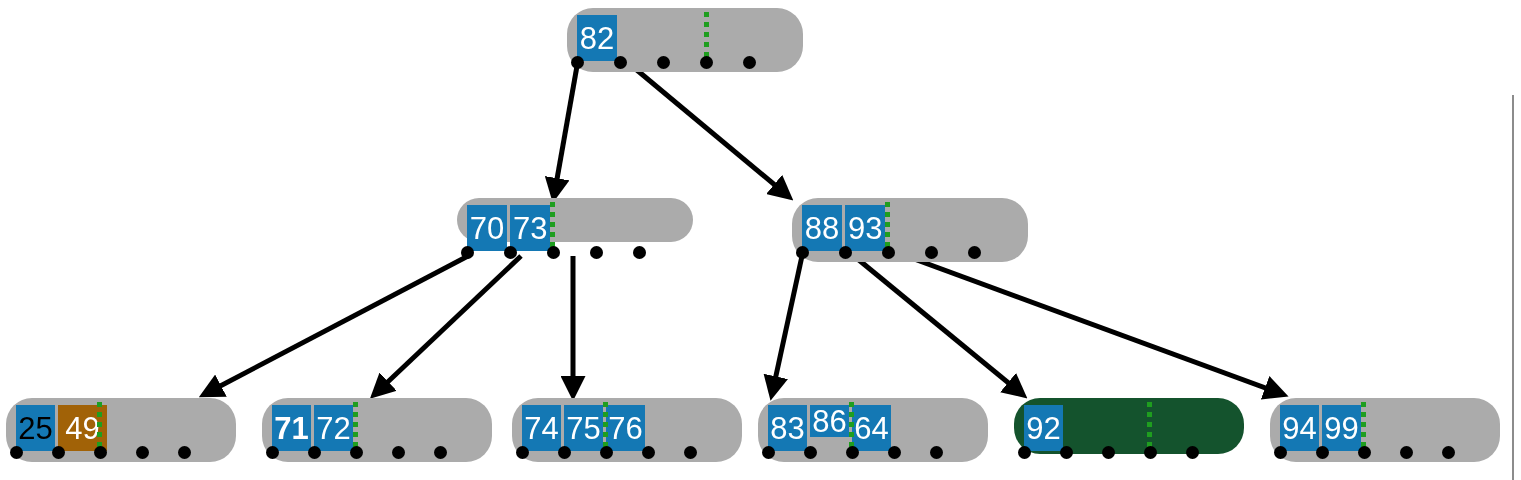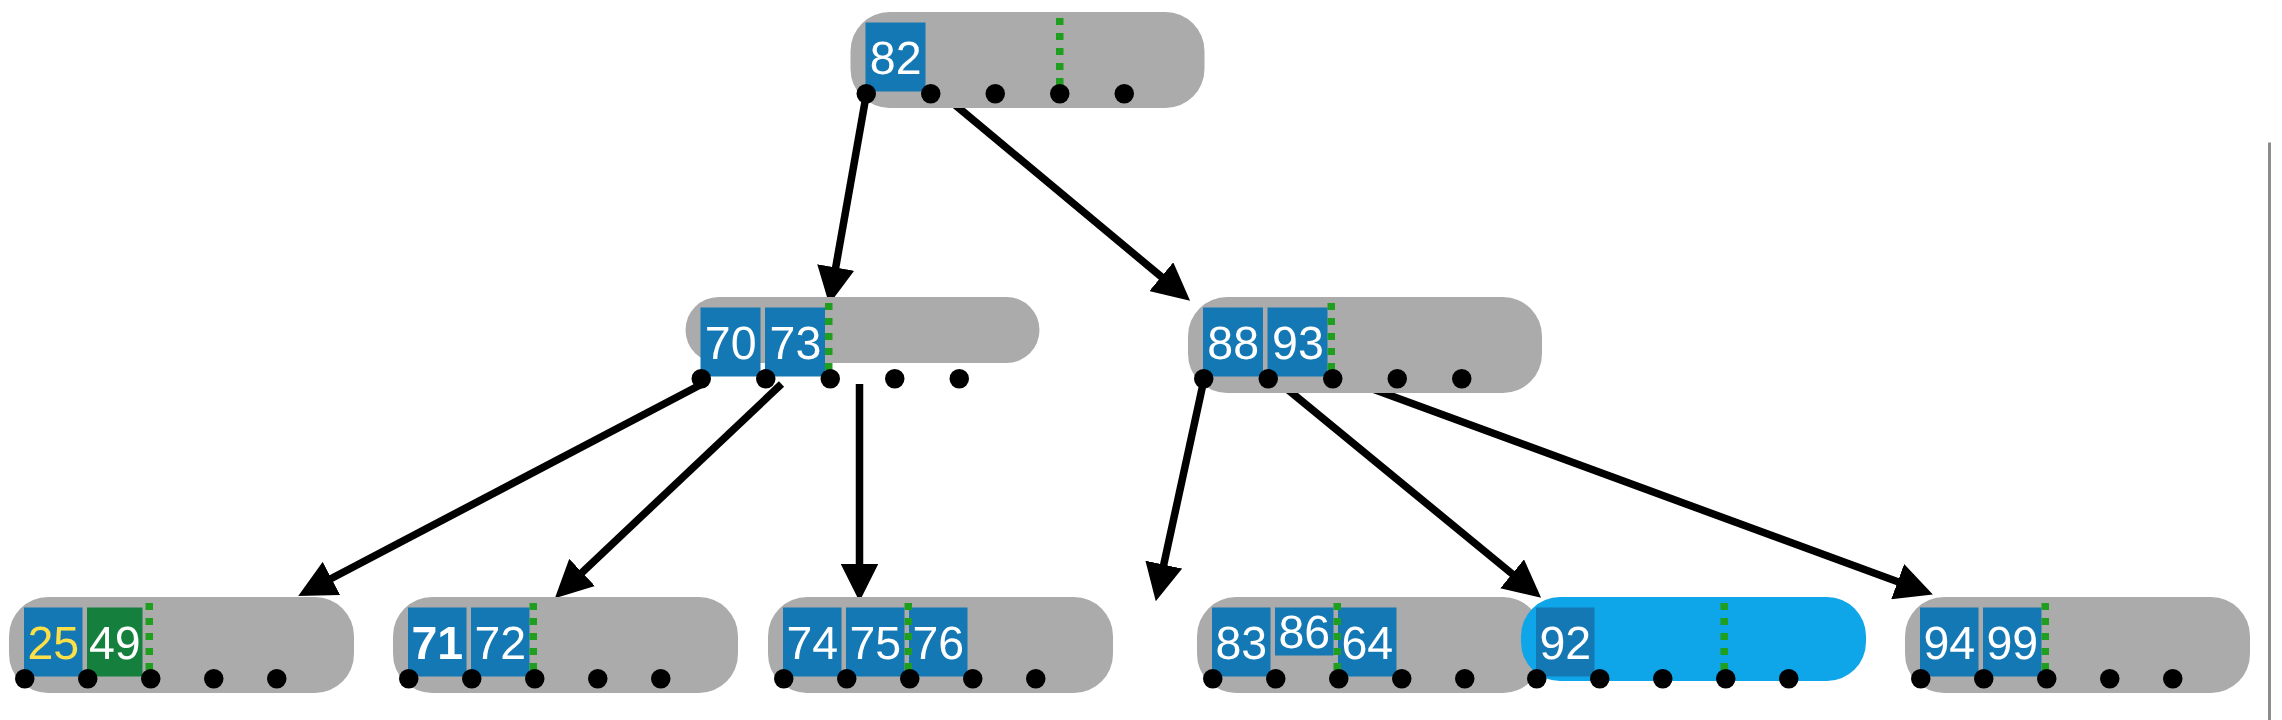--- a/index.html
+++ b/index.html
@@ -111,22 +111,22 @@
         <div class="slot" style="left: 10px; top: 7px; width: 40.2px; height: 46px; background: rgb(20, 120, 180); color: rgb(255, 255, 255); font-size: 31px;">88</div>
         <div class="slot" style="left: 53.2px; top: 7px; width: 40.2px; height: 46px; background: rgb(20, 120, 180); color: rgb(255, 255, 255); font-size: 31px;">93</div>
         <div class="sep" style="left: 93.4px; top: 4px; height: 52px;"></div>
         <div class="ptr-dot" style="width: 13px; height: 13px; left: 3.5px; top: 48px; background: rgb(0, 0, 0);"></div>
         <div class="ptr-dot" style="width: 13px; height: 13px; left: 46.7px; top: 48px; background: rgb(0, 0, 0);"></div>
         <div class="ptr-dot" style="width: 13px; height: 13px; left: 89.9px; top: 48px; background: rgb(0, 0, 0);"></div>
         <div class="ptr-dot" style="width: 13px; height: 13px; left: 133.1px; top: 48px; background: rgb(0, 0, 0);"></div>
         <div class="ptr-dot" style="width: 13px; height: 13px; left: 176.3px; top: 48px; background: rgb(0, 0, 0);"></div>
       </div>
       <div class="node" style="left: 6px; top: 398px; width: 230px; height: 64px; background: rgb(171, 171, 171);">
-        <div class="slot" style="left: 10px; top: 7px; width: 39px; height: 46px; background: rgb(20, 120, 180); color: #fde047; font-size: 31px;">25</div>
-        <div class="slot" style="left: 52px; top: 7px; width: 37px; height: 46px; background: #15803d; color: rgb(255, 255, 255); font-size: 31px;">49</div>
+        <div class="slot" style="left: 10px; top: 7px; width: 39px; height: 46px; background: rgb(20, 120, 180); color: #000000; font-size: 31px;">25</div>
+        <div class="slot" style="left: 52px; top: 7px; width: 49px; height: 46px; background: #a16207; color: rgb(255, 255, 255); font-size: 31px;">49</div>
         <div class="sep" style="left: 91px; top: 4px; height: 52px;"></div>
         <div class="ptr-dot" style="width: 13px; height: 13px; left: 3.5px; top: 48px; background: rgb(0, 0, 0);"></div>
         <div class="ptr-dot" style="width: 13px; height: 13px; left: 45.5px; top: 48px; background: rgb(0, 0, 0);"></div>
         <div class="ptr-dot" style="width: 13px; height: 13px; left: 87.5px; top: 48px; background: rgb(0, 0, 0);"></div>
         <div class="ptr-dot" style="width: 13px; height: 13px; left: 129.5px; top: 48px; background: rgb(0, 0, 0);"></div>
         <div class="ptr-dot" style="width: 13px; height: 13px; left: 171.5px; top: 48px; background: rgb(0, 0, 0);"></div>
       </div>
       <div class="node" style="left: 262px; top: 398px; width: 230px; height: 64px; background: rgb(171, 171, 171);">
         <div class="slot" style="left: 10px; top: 7px; width: 39px; height: 46px; background: rgb(20, 120, 180); color: rgb(255, 255, 255); font-size: 31px; font-weight: bold;">71</div>
         <div class="slot" style="left: 52px; top: 7px; width: 39px; height: 46px; background: rgb(20, 120, 180); color: rgb(255, 255, 255); font-size: 31px;">72</div>
@@ -141,32 +141,32 @@
         <div class="slot" style="left: 10px; top: 7px; width: 39px; height: 46px; background: rgb(20, 120, 180); color: rgb(255, 255, 255); font-size: 31px;">74</div>
         <div class="slot" style="left: 52px; top: 7px; width: 39px; height: 46px; background: rgb(20, 120, 180); color: rgb(255, 255, 255); font-size: 31px;">75</div>
         <div class="slot" style="left: 94px; top: 7px; width: 39px; height: 46px; background: rgb(20, 120, 180); color: rgb(255, 255, 255); font-size: 31px;">76</div>
         <div class="sep" style="left: 91px; top: 4px; height: 52px;"></div>
         <div class="ptr-dot" style="width: 13px; height: 13px; left: 3.5px; top: 48px; background: rgb(0, 0, 0);"></div>
         <div class="ptr-dot" style="width: 13px; height: 13px; left: 45.5px; top: 48px; background: rgb(0, 0, 0);"></div>
         <div class="ptr-dot" style="width: 13px; height: 13px; left: 87.5px; top: 48px; background: rgb(0, 0, 0);"></div>
         <div class="ptr-dot" style="width: 13px; height: 13px; left: 129.5px; top: 48px; background: rgb(0, 0, 0);"></div>
         <div class="ptr-dot" style="width: 13px; height: 13px; left: 171.5px; top: 48px; background: rgb(0, 0, 0);"></div>
       </div>
-      <div class="node" style="left: 758px; top: 398px; width: 230px; height: 64px; background: rgb(171, 171, 171); margin-left: 40px;">
+      <div class="node" style="left: 758px; top: 398px; width: 230px; height: 64px; background: rgb(171, 171, 171);">
         <div class="slot" style="left: 10px; top: 7px; width: 39px; height: 46px; background: rgb(20, 120, 180); color: rgb(255, 255, 255); font-size: 31px;">83</div>
         <div class="slot" style="left: 52px; top: 7px; width: 39px; height: 32px; background: rgb(20, 120, 180); color: rgb(255, 255, 255); font-size: 31px;">86</div>
         <div class="slot" style="left: 94px; top: 7px; width: 39px; height: 46px; background: rgb(20, 120, 180); color: rgb(255, 255, 255); font-size: 31px;">64</div>
         <div class="sep" style="left: 91px; top: 4px; height: 52px;"></div>
         <div class="ptr-dot" style="width: 13px; height: 13px; left: 3.5px; top: 48px; background: rgb(0, 0, 0);"></div>
         <div class="ptr-dot" style="width: 13px; height: 13px; left: 45.5px; top: 48px; background: rgb(0, 0, 0);"></div>
         <div class="ptr-dot" style="width: 13px; height: 13px; left: 87.5px; top: 48px; background: rgb(0, 0, 0);"></div>
         <div class="ptr-dot" style="width: 13px; height: 13px; left: 129.5px; top: 48px; background: rgb(0, 0, 0);"></div>
         <div class="ptr-dot" style="width: 13px; height: 13px; left: 171.5px; top: 48px; background: rgb(0, 0, 0);"></div>
       </div>
-      <div class="node" style="left: 1014px; top: 398px; width: 230px; height: 56px; background: #0ea5e9; padding-left: 20px;">
+      <div class="node" style="left: 1014px; top: 398px; width: 230px; height: 56px; background: #14532d; padding-left: 20px;">
         <div class="slot" style="left: 10px; top: 7px; width: 39px; height: 46px; background: rgb(20, 120, 180); color: rgb(255, 255, 255); font-size: 31px;">92</div>
         <div class="sep" style="left: 133px; top: 4px; height: 52px;"></div>
         <div class="ptr-dot" style="width: 13px; height: 13px; left: 3.5px; top: 48px; background: rgb(0, 0, 0);"></div>
         <div class="ptr-dot" style="width: 13px; height: 13px; left: 45.5px; top: 48px; background: rgb(0, 0, 0);"></div>
         <div class="ptr-dot" style="width: 13px; height: 13px; left: 87.5px; top: 48px; background: rgb(0, 0, 0);"></div>
         <div class="ptr-dot" style="width: 13px; height: 13px; left: 129.5px; top: 48px; background: rgb(0, 0, 0);"></div>
         <div class="ptr-dot" style="width: 13px; height: 13px; left: 171.5px; top: 48px; background: rgb(0, 0, 0);"></div>
       </div>
       <div class="node" style="left: 1270px; top: 398px; width: 230px; height: 64px; background: rgb(171, 171, 171);">
         <div class="slot" style="left: 10px; top: 7px; width: 39px; height: 46px; background: rgb(20, 120, 180); color: rgb(255, 255, 255); font-size: 31px;">94</div>

